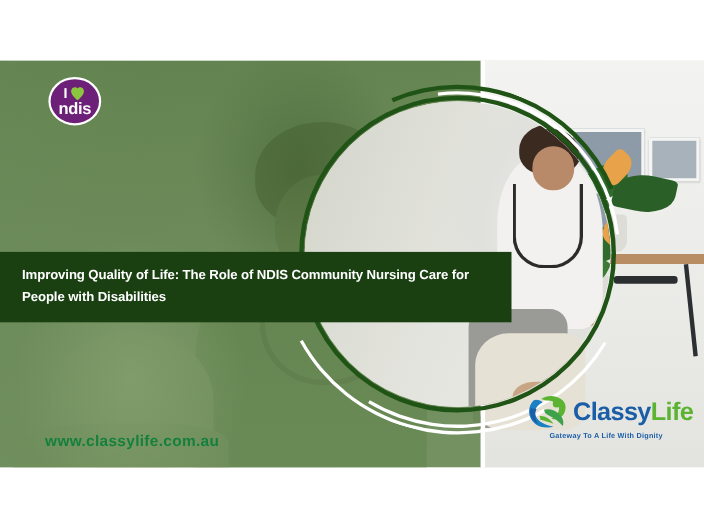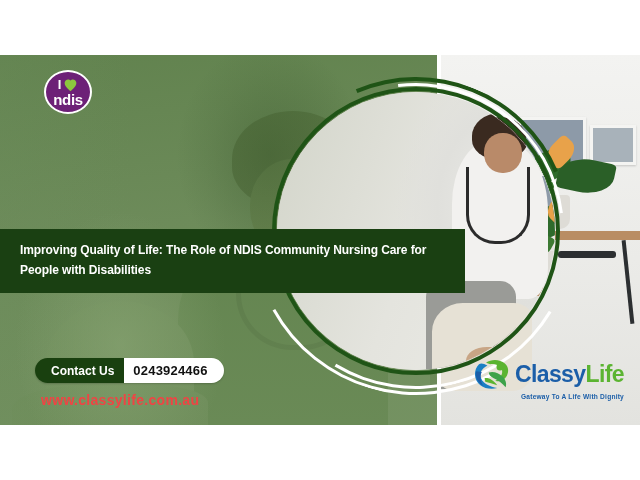--- a/index.html
+++ b/index.html
@@ -285,37 +285,36 @@
     padding: 0 16px 0 9px;
     letter-spacing: .2px;
     font-family: "Liberation Sans", sans-serif;
   }
 
   
   #website-url {
     position: absolute;
     left: 41px;
     top: 337px;
-    color: #ef4444;
+    color: #15803d;
     font-size: 14px;
     font-weight: 700;
     letter-spacing: .3px;
     font-family: "Liberation Sans", sans-serif;
   }
 
   
   #classylife-logo {
     position: absolute;
     left: 478px;
     top: 301px;
     width: 146px;
     height: 52px;
     display: flex;
     flex-direction: column;
-    align-items: flex-end;
   }
   #logo-top {
     display: flex;
     align-items: center;
     height: 36px;
   }
   #logo-mark { display: block; flex: none; }
   #logo-wordmark {
     margin-left: 1px;
     font-size: 23px;
@@ -426,24 +425,20 @@
           <path d="M12 21S2.6 14.1 2.6 7.9C2.6 4.3 5.3 2 8.3 2c2 0 3.2 1 3.7 1.9C12.5 3 13.7 2 15.7 2c3 0 5.7 2.3 5.7 5.9C21.4 14.1 12 21 12 21z" fill="#8cc63e"></path>
         </svg>
       </div>
       <span id="ndis-word">ndis</span>
     </div>
 
     <div id="headline-band">
       <div id="headline-text">Improving Quality of Life: The Role of NDIS Community Nursing Care for People with Disabilities</div>
     </div>
 
-    <div id="contact-pill">
-      <div id="contact-label">Contact Us</div>
-      <div id="contact-number">0243924466</div>
-    </div>
 
     <div id="website-url">www.classylife.com.au</div>
 
     <div id="classylife-logo">
       <div id="logo-top">
         <svg id="logo-mark" width="42" height="34" viewBox="0 0 60 48">
           <path d="M10 10 C2 18, 2 32, 12 40 C18 45, 28 46, 36 44 C26 42, 16 38, 13 30 C10 23, 14 16, 22 12 C17 9, 13 8, 10 10 Z" fill="#1b7fc4"></path>
           <path d="M6 20 C4 28, 8 36, 16 41 C12 34, 11 27, 14 21 Z" fill="#1b5ea8"></path>
           <path d="M20 8 C28 2, 40 3, 47 9 C52 13, 53 20, 50 26 C47 32, 40 35, 33 34 C40 30, 44 25, 43 19 C42 13, 34 9, 26 10 Z" fill="#5bb431"></path>
           <circle cx="40" cy="14" r="5" fill="#5bb431"></circle>

